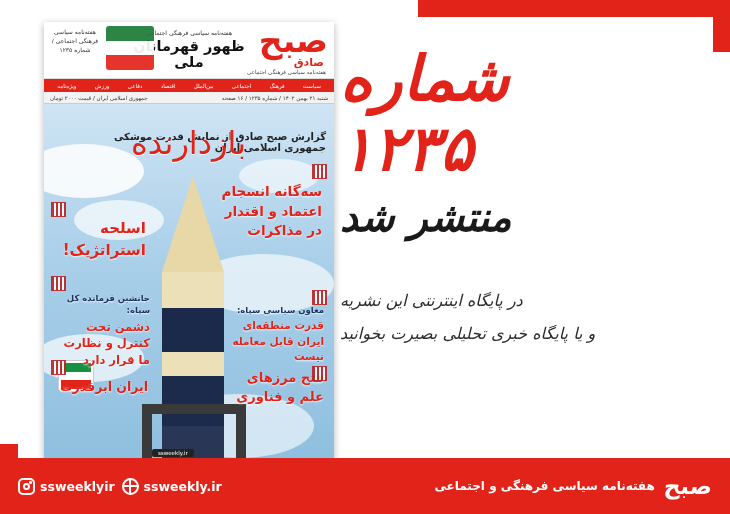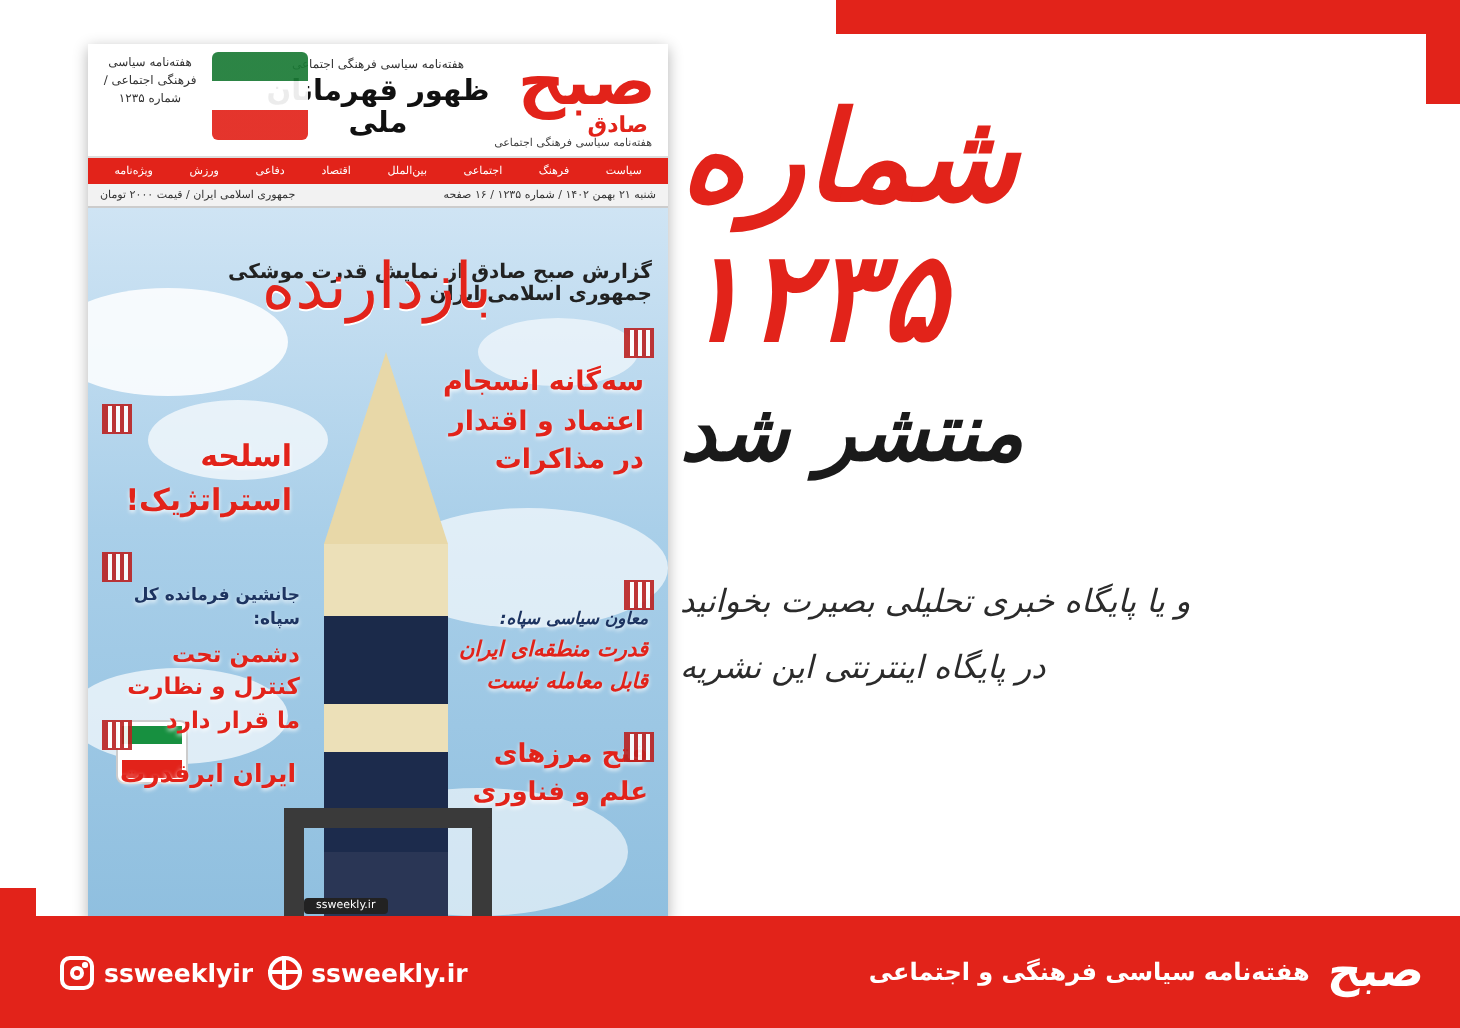--- a/index.html
+++ b/index.html
@@ -81,21 +81,20 @@
   .footer-tagline {
     font-size: 12px;
     color: #ffffff;
     font-weight: bold;
   }
   .footer-left {
     display: flex;
     align-items: center;
     gap: 7px;
     direction: ltr;
-    margin-left: 12px;
   }
   .social-item {
     display: flex;
     align-items: center;
     gap: 5px;
     color: #ffffff;
     font-size: 12.5px;
     font-weight: bold;
   }
   .ig-icon {
@@ -468,21 +467,21 @@
   .hl .sub {
     color: #1d3461;
     font-size: 8.5px;
     font-weight: bold;
     display: block;
     margin-bottom: 2px;
   }
   .hl-1 { right: 12px; top: 76px; width: 104px; font-size: 13.5px; }
   .hl-2 { left: 6px;  top: 112px; width: 96px;  font-size: 15px; }
   .hl-3 { left: 6px;  top: 188px; width: 100px; font-size: 11.5px; }
-  .hl-4 { right: 10px; top: 200px; width: 100px; font-size: 10.5px; font-style: italic; }
+  .hl-4 { right: 10px; top: 200px; width: 100px; font-size: 10.5px; }
   .hl-5 { right: 10px; top: 263px; width: 104px; font-size: 13px; }
   .hl-6 { left: 8px;  top: 272px; width: 96px;  font-size: 12.5px; }
   .qr {
     position: absolute;
     width: 15px;
     height: 15px;
     background:
       repeating-linear-gradient(90deg, #b22 0 2px, #fff 2px 4px),
       #fff;
     border: 1px solid #b22;
@@ -595,22 +594,22 @@
 
       <div class="cover-url">ssweekly.ir</div>
     </div>
   </div>
 
   <div class="right-block">
     <div class="headline-1">شماره</div>
     <div class="headline-2">۱۲۳۵</div>
     <div class="headline-3">منتشر شد</div>
     <div class="body-text">
+      <div>در پایگاه اینترنتی این نشریه</div>
       <div>و یا پایگاه خبری تحلیلی بصیرت بخوانید</div>
-      <div>در پایگاه اینترنتی این نشریه</div>
     </div>
   </div>
 
   <div class="footer-bar"></div>
   <div class="footer-inner">
     <div class="footer-right">
       <span class="footer-brand-logo">صبح</span>
       <span class="footer-tagline">هفته‌نامه سیاسی فرهنگی و اجتماعی</span>
     </div>
     <div class="footer-left">

